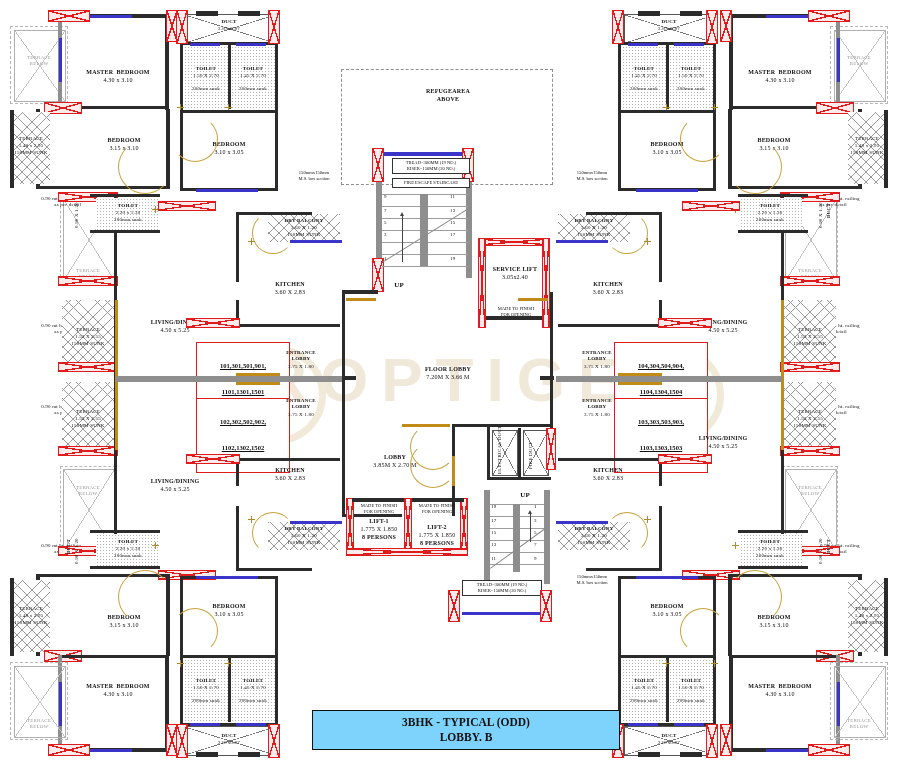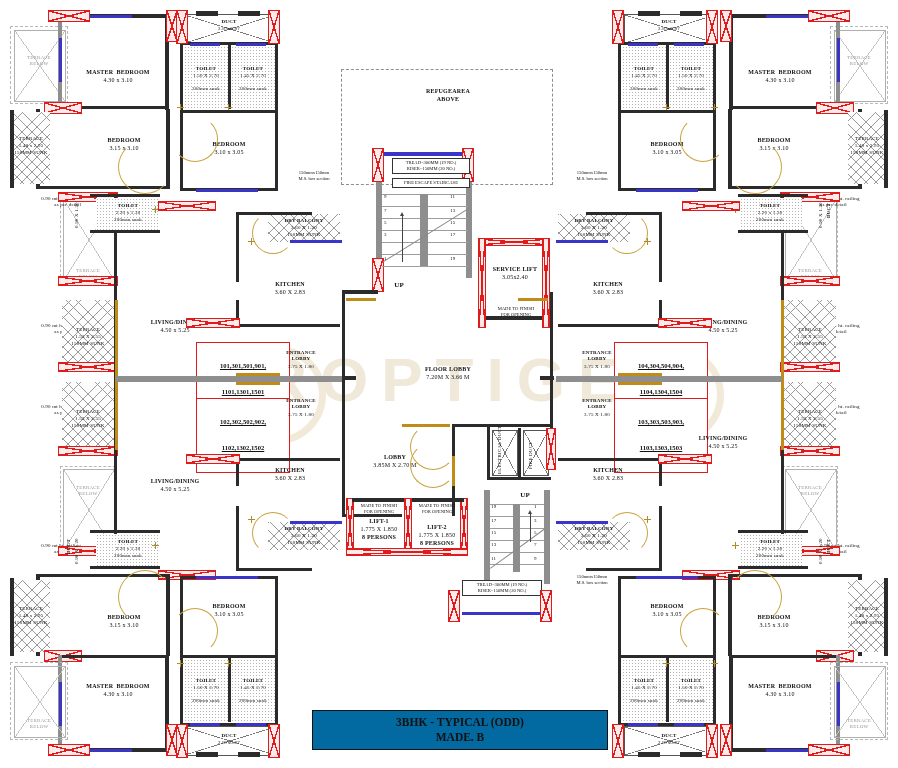--- a/index.html
+++ b/index.html
@@ -54,22 +54,22 @@
   .unitbox{position:absolute;border:1px solid #e01b1b;background:#fff;padding:1px 2px;
      font-size:6.6px;font-weight:bold;color:#111;text-align:center;line-height:1.35;white-space:pre;}
   .unitbox span{display:block;text-decoration:underline;}
 
   
   .notebox{position:absolute;border:1px solid #333;background:#fff;padding:1px 2px;
      font-size:4.6px;text-align:center;line-height:1.3;white-space:pre;color:#111;}
   .noteplain{position:absolute;font-size:4.6px;text-align:center;line-height:1.3;white-space:pre;color:#111;}
 
   
-  #titleblock{position:absolute;border:1.6px solid #111;background:#0369a1;text-align:center;
-     padding:4px 10px;line-height:1.32;}
+  #titleblock{position:absolute;border:1.6px solid #111;background:#7dd3fc;text-align:center;
+     padding:4px 16px;line-height:1.32;}
   #titleblock div{font-size:11.5px;font-weight:bold;color:#111;font-family:"Liberation Serif",serif;}
 
   
   #watermark{position:absolute;left:0;right:0;top:344px;text-align:center;
      font-size:62px;font-weight:bold;letter-spacing:13px;color:#f0e8d8;
      font-family:"Liberation Sans",sans-serif;user-select:none;}
   #wmring{position:absolute;width:84px;height:84px;border:7px solid #f2ead9;border-radius:50%;}
 
   
   .stepline{position:absolute;height:1px;background:#9d9d9d;}
@@ -695,16 +695,16 @@
   <div class="xbox-d" style="left:624px;top:726px;width:90px;height:28px;"></div>
   <div class="lbl t5 bold" style="left:624px;top:733px;width:90px;">DUCT</div>
   <div class="lbl t5" style="left:624px;top:740px;width:90px;">2.87x0.87</div>
   <div class="abs wall" style="left:638px;top:752px;width:22px;height:5px;"></div>
   <div class="abs wall" style="left:680px;top:752px;width:22px;height:5px;"></div>
   <div class="abs red" style="left:612px;top:724px;width:12px;height:34px;"></div>
   <div class="abs red" style="left:706px;top:724px;width:12px;height:34px;"></div>
 
   <div id="titleblock" style="left:312px;top:710px;width:274px;">
     <div>3BHK - TYPICAL (ODD)</div>
-    <div>MADE. B</div>
+    <div>LOBBY. B</div>
   </div>
 
 </div>
 
 </body></html>

